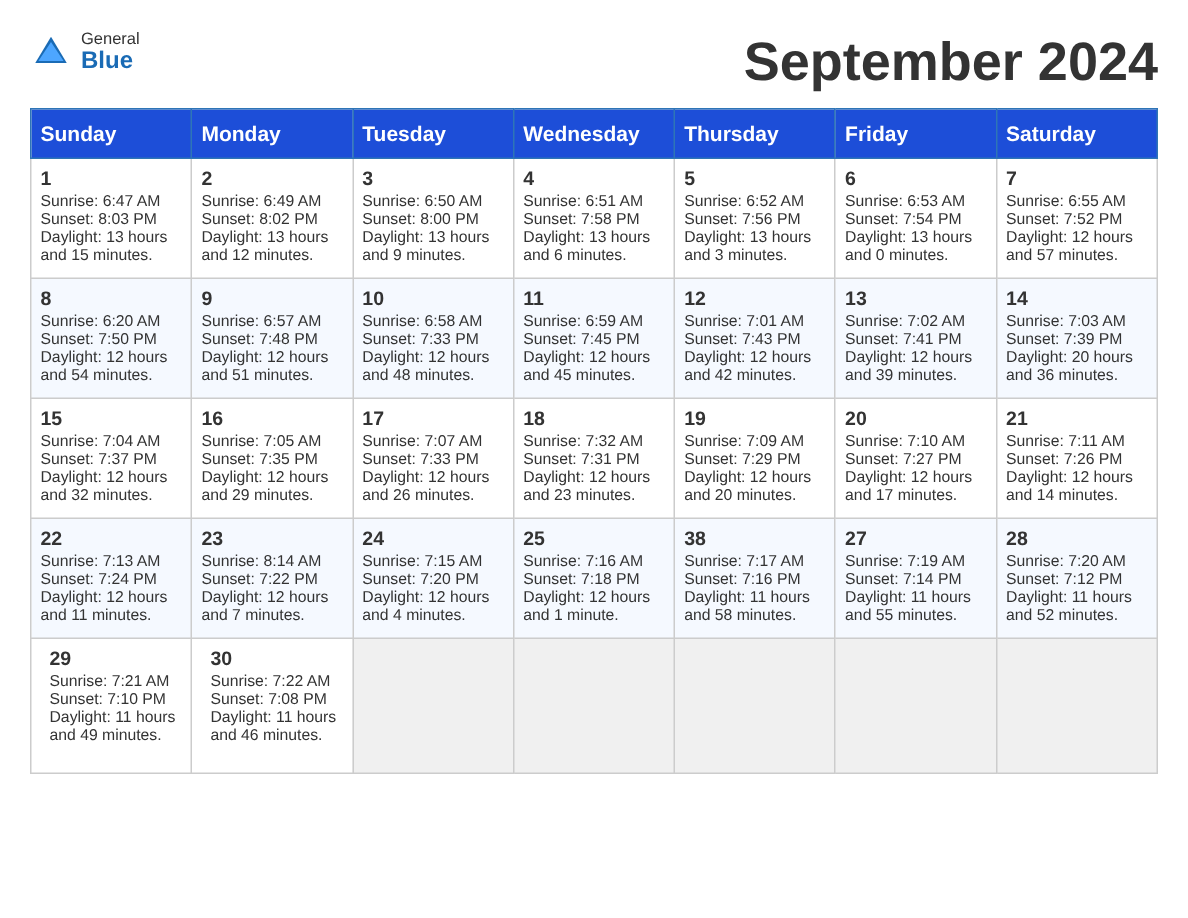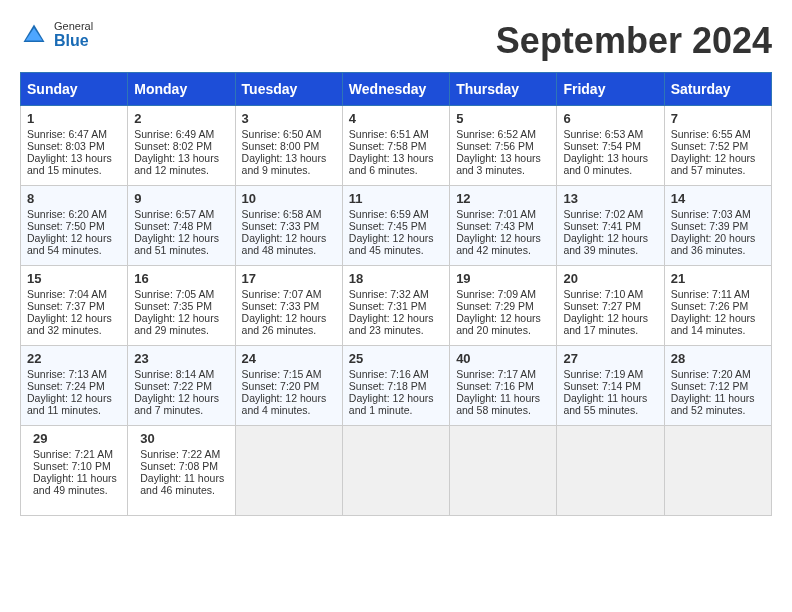--- a/index.html
+++ b/index.html
@@ -276,21 +276,21 @@
         <span>Sunset: 7:20 PM</span><br>
         <span>Daylight: 12 hours and 4 minutes.</span>
       </td>
         <td>
         <span class="day-number">25</span>
         <span>Sunrise: 7:16 AM</span><br>
         <span>Sunset: 7:18 PM</span><br>
         <span>Daylight: 12 hours and 1 minute.</span>
       </td>
         <td>
-        <span class="day-number">40</span>
+        <span class="day-number">38</span>
         <span>Sunrise: 7:17 AM</span><br>
         <span>Sunset: 7:16 PM</span><br>
         <span>Daylight: 11 hours and 58 minutes.</span>
       </td>
         <td>
         <span class="day-number">27</span>
         <span>Sunrise: 7:19 AM</span><br>
         <span>Sunset: 7:14 PM</span><br>
         <span>Daylight: 11 hours and 55 minutes.</span>
       </td>

